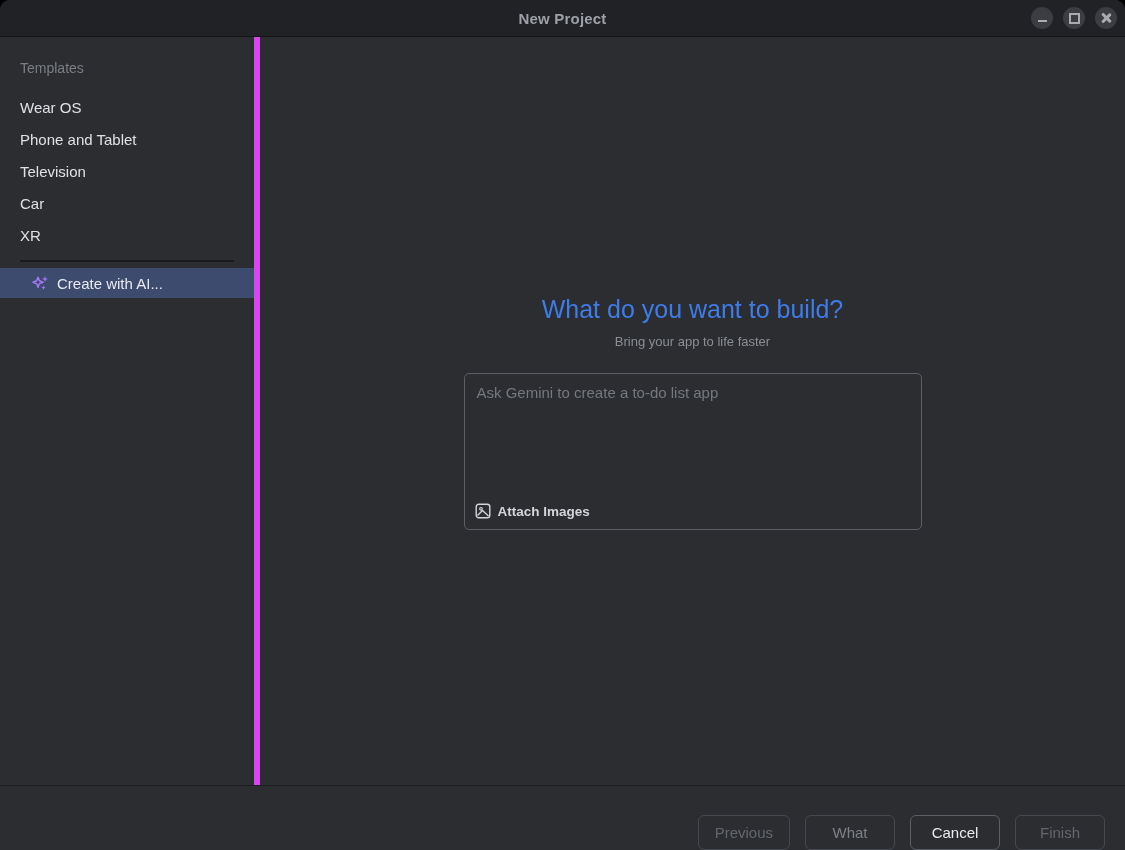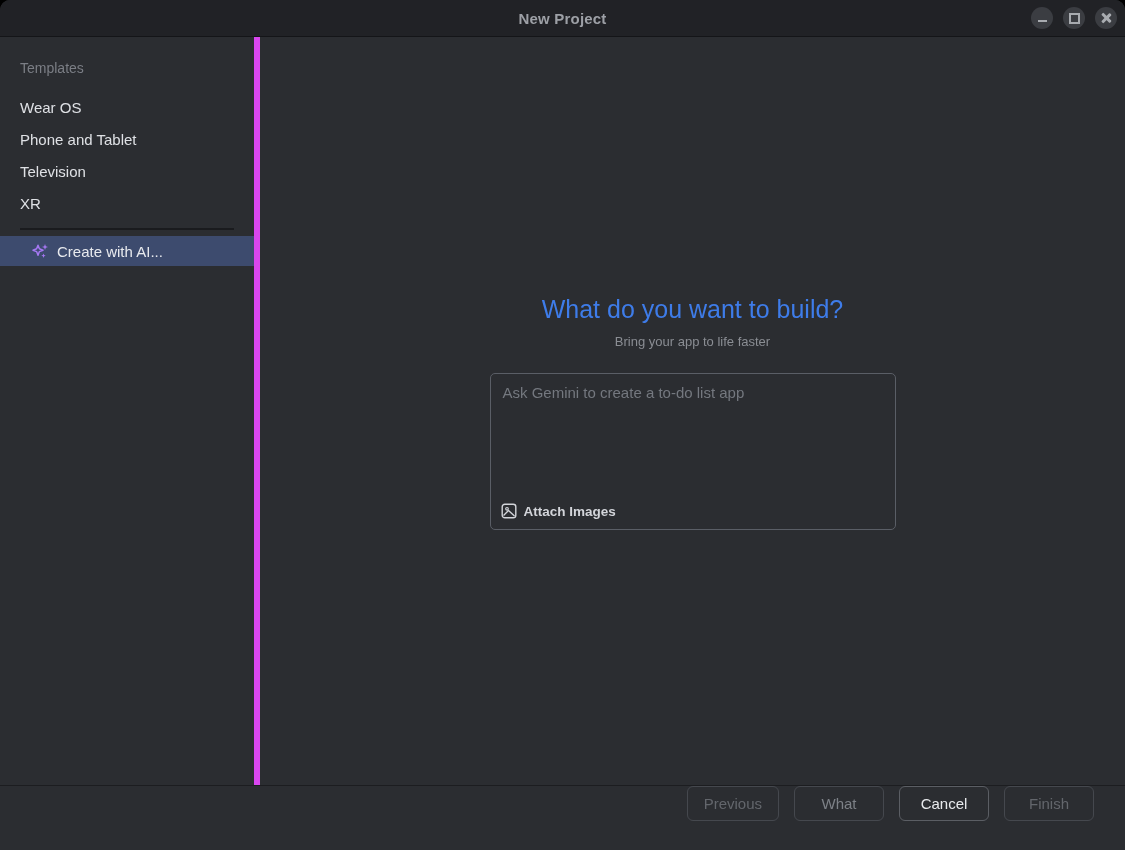--- a/index.html
+++ b/index.html
@@ -128,21 +128,21 @@
     font-size: 25px;
     font-weight: 400;
   }
   .main-subheading {
     color: #8a8d93;
     font-size: 13px;
     margin-top: 10px;
   }
   .prompt-box {
     margin-top: 24px;
-    width: 406px;
+    width: 458px;
     height: 157px;
     box-sizing: border-box;
     border: 1px solid #5a5e66;
     border-radius: 5px;
     display: flex;
     flex-direction: column;
     background: transparent;
   }
   .prompt-textarea {
     flex: 1 1 auto;
@@ -168,24 +168,24 @@
     cursor: pointer;
     align-self: flex-start;
     margin-top: 9px;
   }
   .image-icon { width: 16px; height: 16px; }
 
   
   .footer {
     flex: 0 0 64px;
     display: flex;
-    align-items: flex-start;
+    align-items: flex-end;
     justify-content: flex-end;
     gap: 15px;
-    padding-right: 31px;
+    padding-right: 20px;
     background: #2b2d31;
   }
   .btn {
     min-width: 90px;
     height: 35px;
     box-sizing: border-box;
     background: transparent;
     border: 1px solid #45484e;
     border-radius: 6px;
     font-family: "Liberation Sans", sans-serif;
@@ -221,20 +221,21 @@
     </div>
   </div>
 
   <div class="middle">
 
     <div class="sidebar">
       <div class="sidebar-header">Templates</div>
       <div class="sidebar-item">Wear OS</div>
       <div class="sidebar-item">Phone and Tablet</div>
       <div class="sidebar-item">Television</div>
+      <div class="sidebar-item">Car</div>
       <div class="sidebar-item">XR</div>
       <div class="sidebar-divider"></div>
       <div class="sidebar-item-ai">
         <svg class="sparkle-icon" viewBox="0 0 17 17">
           <path d="M6 2.2 L7.4 5.8 L11 7.2 L7.4 8.6 L6 12.2 L4.6 8.6 L1 7.2 L4.6 5.8 Z" fill="none" stroke="#a578f2" stroke-width="1.5" stroke-linejoin="round"></path>
           <path d="M13 1 L13.8 3.2 L16 4 L13.8 4.8 L13 7 L12.2 4.8 L10 4 L12.2 3.2 Z" fill="#a578f2"></path>
           <path d="M11.5 10.5 L12.1 12.1 L13.7 12.7 L12.1 13.3 L11.5 14.9 L10.9 13.3 L9.3 12.7 L10.9 12.1 Z" fill="#a578f2"></path>
         </svg>
         <span>Create with AI...</span>
       </div>

